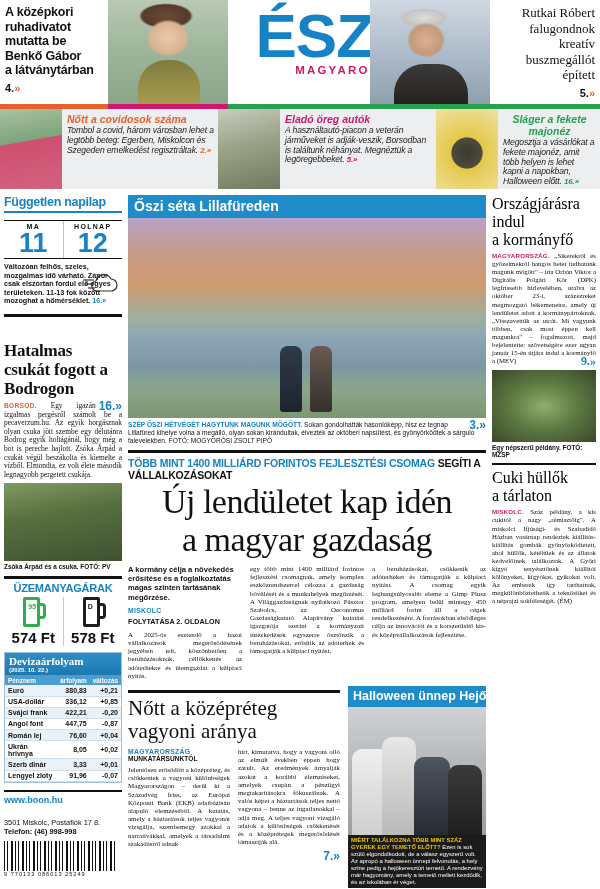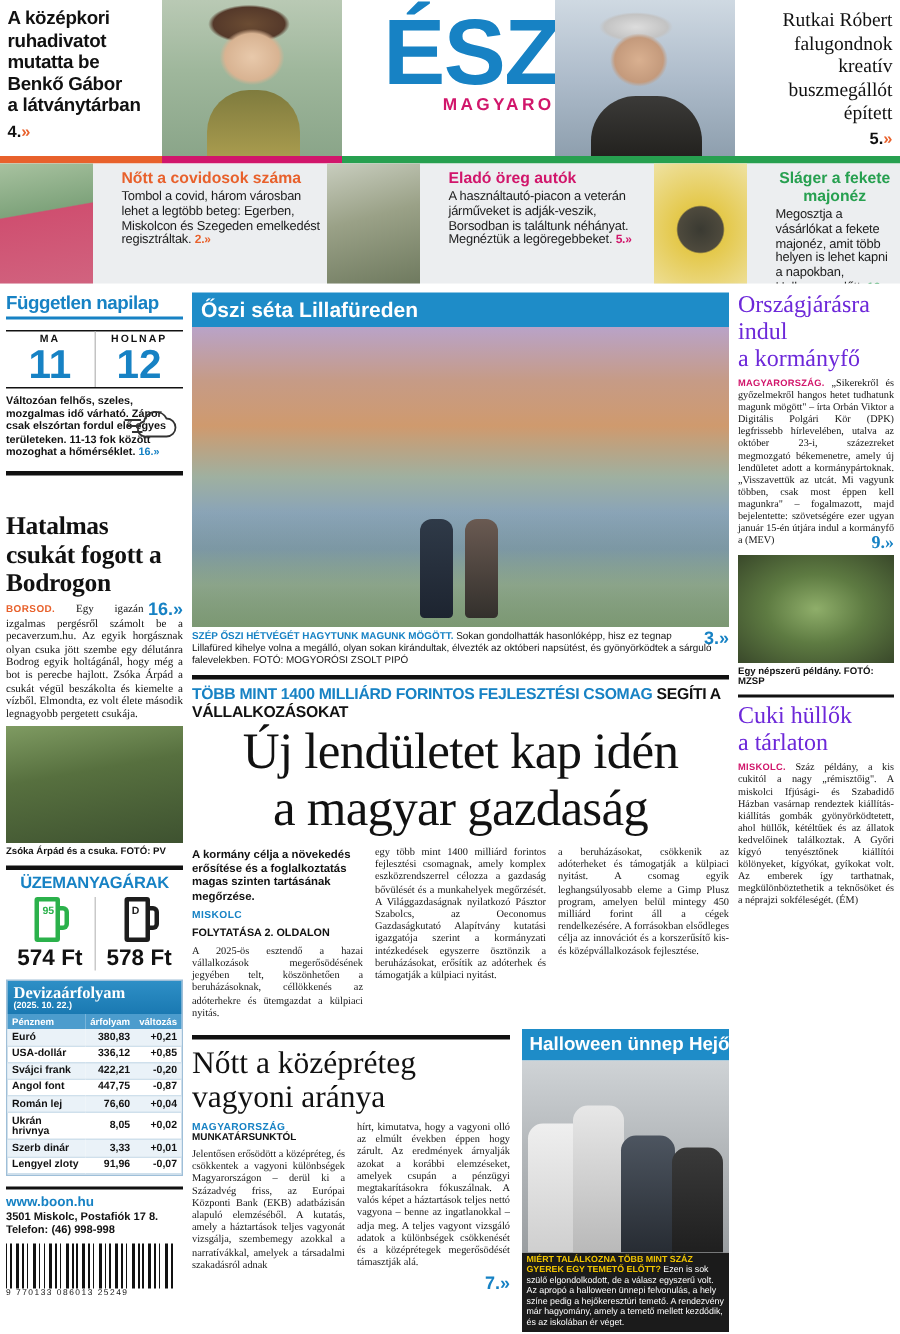--- a/index.html
+++ b/index.html
@@ -68,21 +68,21 @@
   }
 
   
   .ribbon { position: absolute; left: 0; top: 104px; width: 600px; height: 5px; display: flex; }
   .ribbon i { height: 100%; display:block; }
 
   
   .teasers { position: absolute; left: 0; top: 109px; width: 600px; height: 80px; display: flex; }
   .teaser { position: relative; height: 80px; background: #eceef0; display:flex; }
   .teaser .tphoto { width: 62px; height: 80px; flex: 0 0 62px; }
-  .teaser .ttxt { padding: 4px 4px 0 19px; flex: 1 1 auto; overflow: hidden; }
+  .teaser .ttxt { padding: 4px 4px 0 5px; flex: 1 1 auto; overflow: hidden; font-style: italic; }
   .teaser h3 { font-size: 10.5px; font-weight: bold; line-height: 12px; margin-bottom: 1px; }
   .teaser p { font-size: 8.6px; line-height: 9.8px; color: #1c1c1c; letter-spacing: -0.15px; }
   .teaser .pg { font-weight: bold; font-size: 8px; }
 
   .t1 { width: 218px; } .t1 h3 { color: #e8612c; } .t1 .pg { color:#e8612c; }
   .t1 .tphoto { background: linear-gradient(170deg,#a8c2a0 0%,#7ea37b 40%,#cf4f70 41%,#d1637f 100%); }
   .t2 { width: 218px; } .t2 h3 { color: #d1166b; } .t2 .pg { color:#d1166b; }
   .t2 .tphoto { background: linear-gradient(165deg,#c8cdbe 0%,#9aa187 45%,#6f7a5f 100%); }
   .t3 { width: 164px; } .t3 h3 { color: #27a050; text-align: center; } .t3 .pg { color:#27a050; }
   .t3 .tphoto { background: radial-gradient(circle at 50% 55%, #3a3a32 0%, #4e4a3d 28%, #e4c84a 30%, #efe2a2 100%); }
@@ -140,21 +140,21 @@
   .fx-h .t { font-family:"Liberation Serif",serif; font-weight: bold; font-size: 11px; }
   .fx-h .d { font-size: 6px; font-weight: bold; }
   .fx table { width: 100%; border-collapse: collapse; }
   .fx th { background: #4c9ccd; color: #fff; font-size: 6.4px; padding: 1.5px 3px; text-align: left; font-weight: bold; }
   .fx th.r, .fx td.r { text-align: right; }
   .fx td { font-size: 7px; padding: 1.6px 3px; font-weight: bold; color: #111; border-bottom: 1px solid #cfe0ec; }
   .fx tr:nth-child(odd) td { background: #eaf2f8; }
 
   .web { margin-top: 7px; border-top: 2px solid #111; padding-top: 3px; }
   .web a { color: #1782c4; font-weight: bold; font-size: 9px; text-decoration: none; display:block; }
-  .web .addr { font-size: 7.4px; color: #111; margin-top: 0; font-weight: bold; }
+  .web .addr { font-size: 7.4px; color: #111; margin-top: 13px; }
   .web .tel { font-size: 7.4px; color: #111; font-weight: bold; }
   .barcode { margin-top: 5px; height: 30px; width: 112px;
     background: repeating-linear-gradient(90deg,#111 0 1px, #fff 1px 3px, #111 3px 4px, #fff 4px 7px, #111 7px 9px, #fff 9px 11px); }
   .bc-num { font-size: 5.6px; letter-spacing: 1px; color:#111; }
 
   
   .ccol { position: absolute; left: 128px; top: 195px; width: 358px; }
   .banner-blue { background: #1e8cc8; color: #fff; font-weight: bold; font-size: 14px; padding: 3px 6px 4px; }
   .mainphoto { width: 358px; height: 200px;
     background:
@@ -196,21 +196,21 @@
   .hwphoto .p { position:absolute; bottom:0; border-radius: 10px 10px 0 0; }
   .hwphoto .p1 { left:4px; width:40px; height:86px; background:linear-gradient(180deg,#efefef,#cfcfcf); }
   .hwphoto .p2 { left:34px; width:34px; height:98px; background:linear-gradient(180deg,#e7e7e7,#b9b9b9); }
   .hwphoto .p3 { left:66px; width:36px; height:78px; background:linear-gradient(180deg,#4d5560,#272c33); }
   .hwphoto .p4 { left:100px; width:34px; height:70px; background:linear-gradient(180deg,#3a3a3a,#1f1f1f); }
   .hw-cap { background: #1b1b1b; color: #fff; font-size: 5.9px; line-height: 7px; padding: 2px 3px; }
   .hw-cap .hl { color: #f0c400; font-weight: bold; }
 
   
   .rcol { position: absolute; left: 492px; top: 195px; width: 104px; }
-  .rhead { font-family:"Liberation Serif",serif; font-size: 16px; line-height: 18px; color:#6d28d9; }
+  .rhead { font-family:"Liberation Serif",serif; font-size: 16px; line-height: 18px; color:#000000; }
   .rbody { font-family:"Liberation Serif",serif; font-size: 6.8px; line-height: 8.1px; text-align: justify; color:#111; margin-top: 3px; }
   .loc-mag { font-family:"Liberation Sans",sans-serif; font-weight:bold; font-size:6.2px; color:#d1166b; letter-spacing:.2px; }
   .rphoto { width: 104px; height: 72px; margin-top: 5px;
     background: radial-gradient(ellipse at 50% 50%, #8fae6a 0%, #5e7b42 45%, #39482a 100%); }
   .rule-r { border-top: 2px solid #111; margin: 5px 0 4px; }
   .pgsm { font-weight: bold; font-size: 12px; color: #1782c4; float: right; }
 </style>
 </head>
 <body>
 

